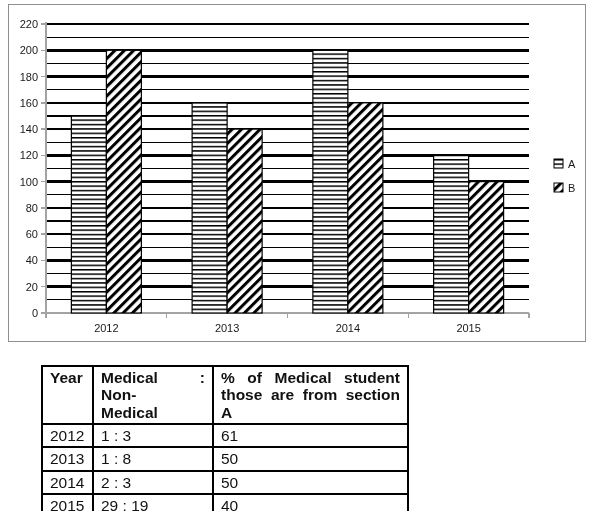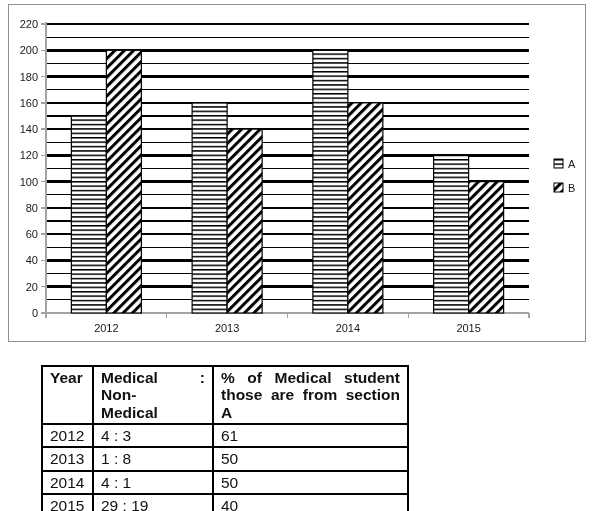--- a/index.html
+++ b/index.html
@@ -166,31 +166,31 @@
         <th>Year</th>
         <th>Medical : Non-
 Medical</th>
         <th>% of Medical student
 those are from section A</th>
       </tr>
   </thead>
   <tbody id="ratio-tbody">
       <tr>
         <td>2012</td>
-        <td>4 : 3</td>
+        <td>1 : 3</td>
         <td>61</td>
       </tr>
       <tr>
         <td>2013</td>
         <td>1 : 8</td>
         <td>50</td>
       </tr>
       <tr>
         <td>2014</td>
-        <td>4 : 1</td>
+        <td>2 : 3</td>
         <td>50</td>
       </tr>
       <tr>
         <td>2015</td>
         <td>29 : 19</td>
         <td>40</td>
       </tr>
     </tbody>
 </table>
 

